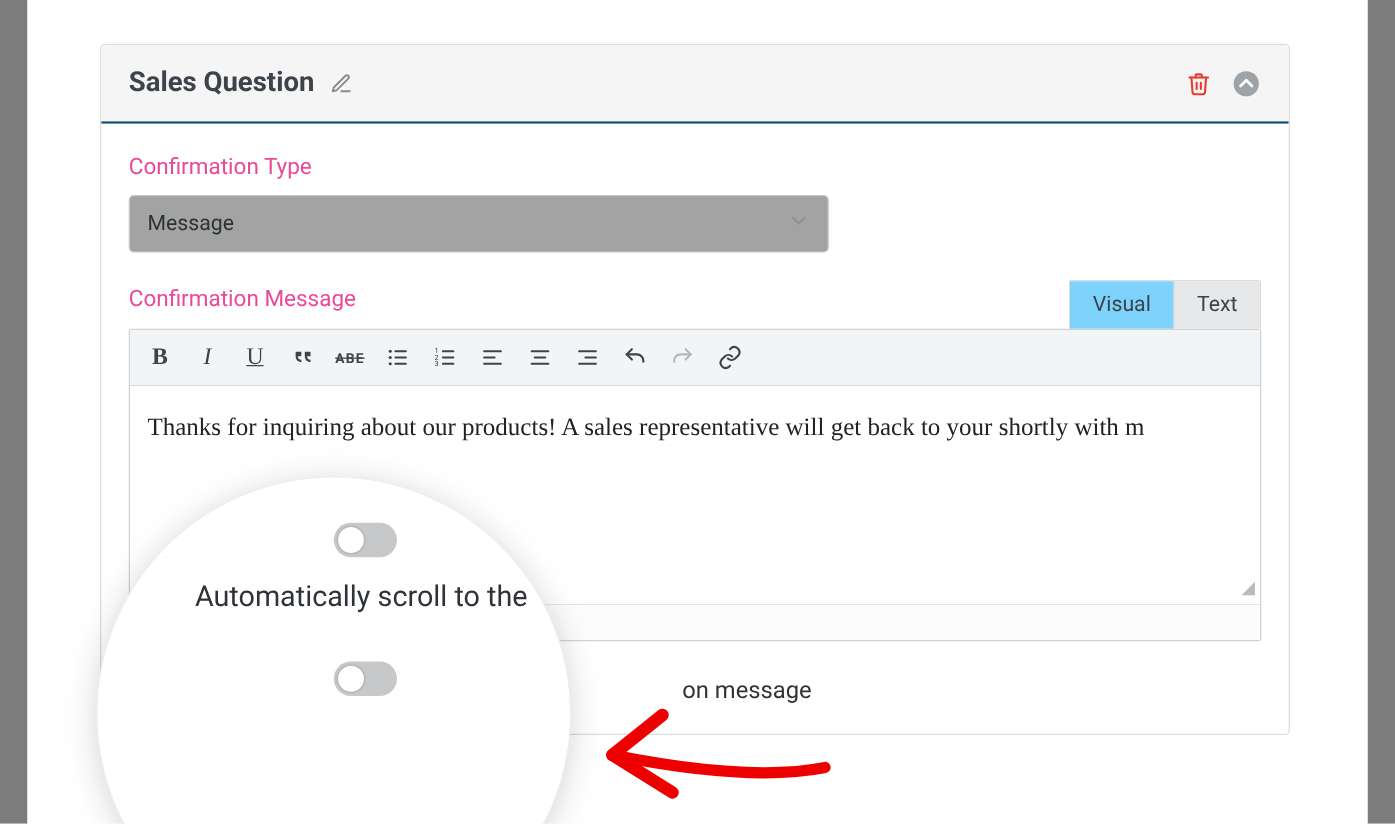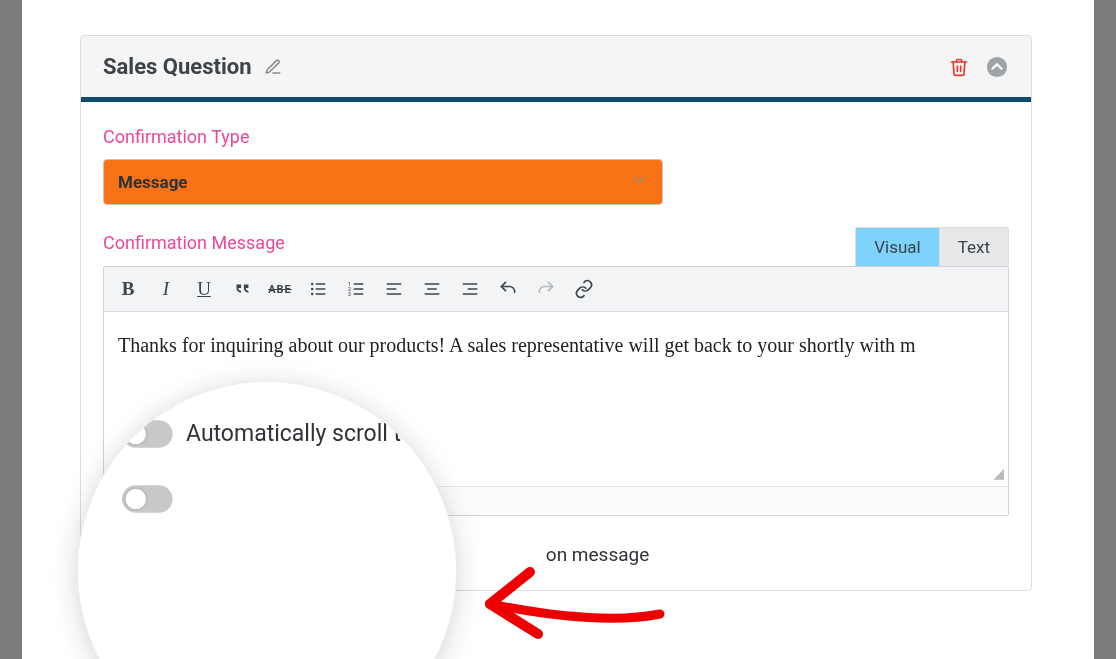--- a/index.html
+++ b/index.html
@@ -2,31 +2,31 @@
 <html><head>
 <meta charset="utf-8">
 <style>
   html,body{margin:0;padding:0;font-family:-apple-system,BlinkMacSystemFont,"Segoe UI",Roboto,Helvetica,Arial,sans-serif;color:#3c434a;background:#fff;}
   .outer{width:1116px;height:659px;position:relative;overflow:hidden;}
   .frame-border-left,.frame-border-right{position:absolute;top:0;bottom:0;width:22px;background:#7c7c7c;}
   .frame-border-left{left:0;}
   .frame-border-right{right:0;}
   .canvas{position:absolute;left:22px;right:22px;top:0;bottom:0;background:#fff;}
   .panel{position:absolute;left:58px;right:62px;top:35px;border:1px solid #dcdcde;border-radius:4px;background:#fff;}
-  .panel-header{display:flex;align-items:center;justify-content:space-between;padding:18px 22px;background:#f5f5f5;border-bottom:5px solid #0c4a6e;border-radius:4px 4px 0 0;}
+  .panel-header{display:flex;align-items:center;justify-content:space-between;padding:18px 22px;background:#f5f5f5;border-bottom:2px solid #0c4a6e;border-radius:4px 4px 0 0;}
   .panel-title-wrap{display:flex;align-items:center;gap:12px;}
   .panel-title{font-size:22px;font-weight:700;color:#3c434a;}
   .edit-btn{display:inline-flex;align-items:center;justify-content:center;width:20px;height:20px;color:#8a8a8a;cursor:pointer;}
   .header-actions{display:flex;align-items:center;gap:14px;}
   .icon-btn{display:inline-flex;align-items:center;justify-content:center;width:24px;height:24px;color:#8c8f94;cursor:pointer;}
   .icon-btn.delete{color:#e73a2e;}
   .panel-body{padding:24px 22px 24px 22px;}
   .field-group{margin-bottom:22px;}
   .field-label{font-size:18px;color:#ec4899;margin-bottom:12px;}
-  .select{position:relative;width:530px;height:44px;border:1px solid #c3c4c7;border-radius:4px;background:#f97316;display:flex;align-items:center;padding:0 14px;cursor:pointer;font-size:17px;color:#2c3338;font-weight:bold;}
+  .select{position:relative;width:530px;height:44px;border:1px solid #c3c4c7;border-radius:4px;background:#a3a3a3;display:flex;align-items:center;padding:0 14px;cursor:pointer;font-size:17px;color:#2c3338;}
   .select .chev{position:absolute;right:14px;top:50%;transform:translateY(-50%);color:#8c8f94;}
   .msg-label-row{display:flex;align-items:center;justify-content:space-between;}
   .tabs{display:flex;border:1px solid #dcdcde;border-bottom:none;border-radius:2px 2px 0 0;}
   .tab{padding:9px 18px;font-size:17px;color:#3c434a;cursor:pointer;}
   .tab.active{background:#7dd3fc;}
   .tab.inactive{background:#e7e8ea;border-left:1px solid #dcdcde;}
   .editor-wrap{border:1px solid #d0d2d5;border-radius:2px;margin-top:0;}
   .editor-toolbar{display:flex;align-items:center;gap:2px;padding:5px 6px;background:#f3f4f5;border-bottom:1px solid #d8dadd;}
   .tbtn{width:36px;height:34px;display:inline-flex;align-items:center;justify-content:center;color:#3c434a;cursor:pointer;border-radius:2px;}
   .tbtn svg{display:block;}
@@ -38,21 +38,21 @@
   .editor-body{min-height:146px;padding:18px 14px 10px 14px;background:#fff;font-family:Georgia,'Times New Roman',serif;font-size:20px;line-height:1.5;color:#222;position:relative;}
   .resize-grip{position:absolute;right:4px;bottom:2px;color:#bbb;font-size:14px;pointer-events:none;}
   .path-bar{height:28px;border-top:1px solid #e4e5e7;background:#fcfcfc;}
   .toggle-row{display:flex;align-items:center;gap:20px;margin-top:18px;}
   .toggle{width:44px;height:24px;border-radius:24px;background:#c7c8ca;position:relative;cursor:pointer;flex:0 0 auto;}
   .toggle .knob{position:absolute;left:3px;top:3px;width:18px;height:18px;border-radius:50%;background:#fff;box-shadow:0 0 2px rgba(0,0,0,.3);}
   .toggle-label{font-size:19px;color:#2f3337;}
   
   .lens{position:absolute;left:56px;top:382px;width:378px;height:378px;border-radius:50%;background:#fff;box-shadow:0 0 0 1px #eee, 0 4px 28px rgba(0,0,0,.18);overflow:hidden;z-index:5;}
   .lens-inner{position:absolute;left:0;right:0;top:0;bottom:0;padding:38px 0 0 44px;}
-  .lens .toggle-row{margin-top:0;margin-bottom:40px;}
+  .lens .toggle-row{margin-top:0;margin-bottom:40px;flex-direction:column;}
   .lens .toggle-label{font-size:23px;}
   .lens .toggle{transform:scale(1.15);transform-origin:left center;}
   .lens-row-1{margin-top:108px;}
   
   .annotation{position:absolute;z-index:6;pointer-events:none;}
 </style>
 </head>
 <body>
 
 <div class="outer">

